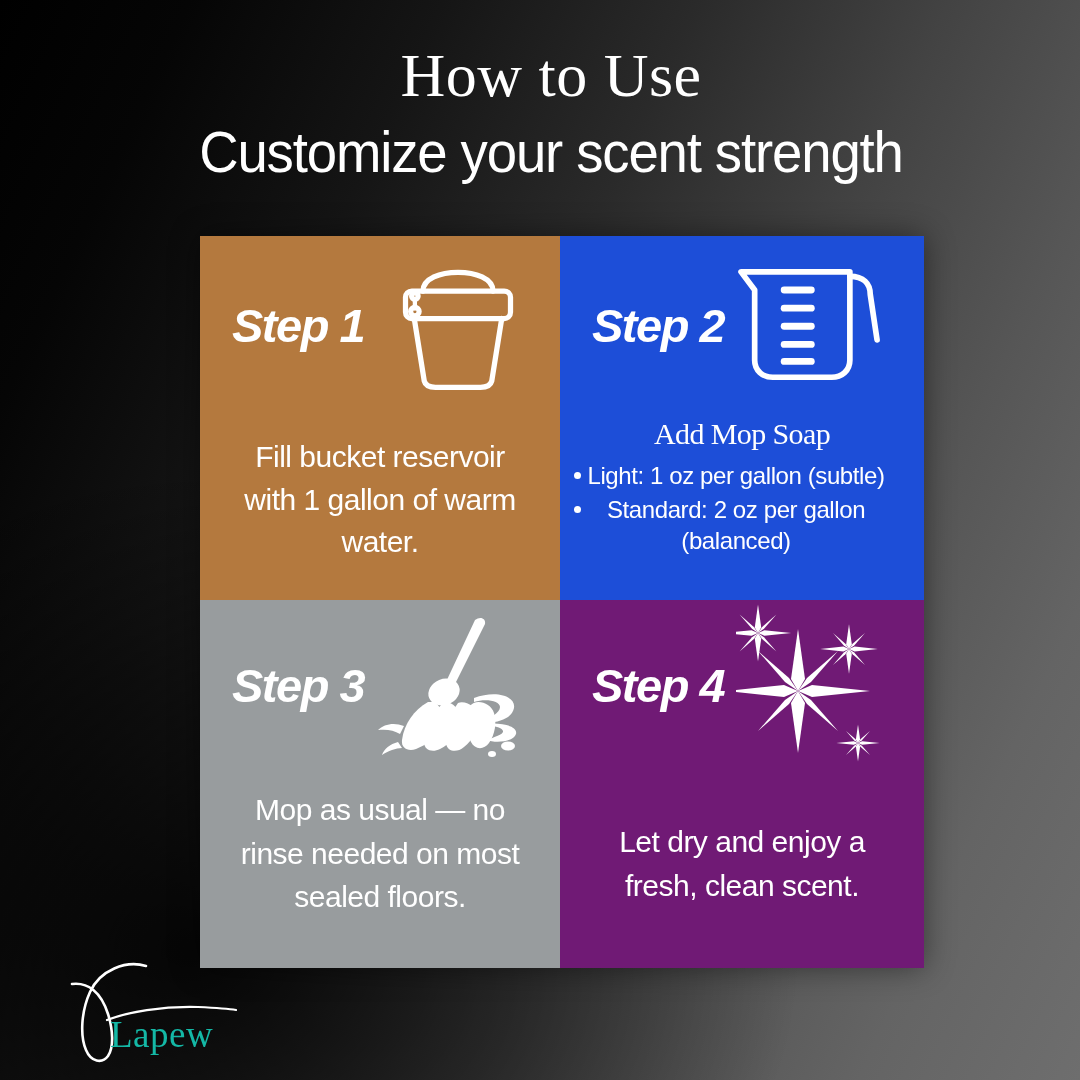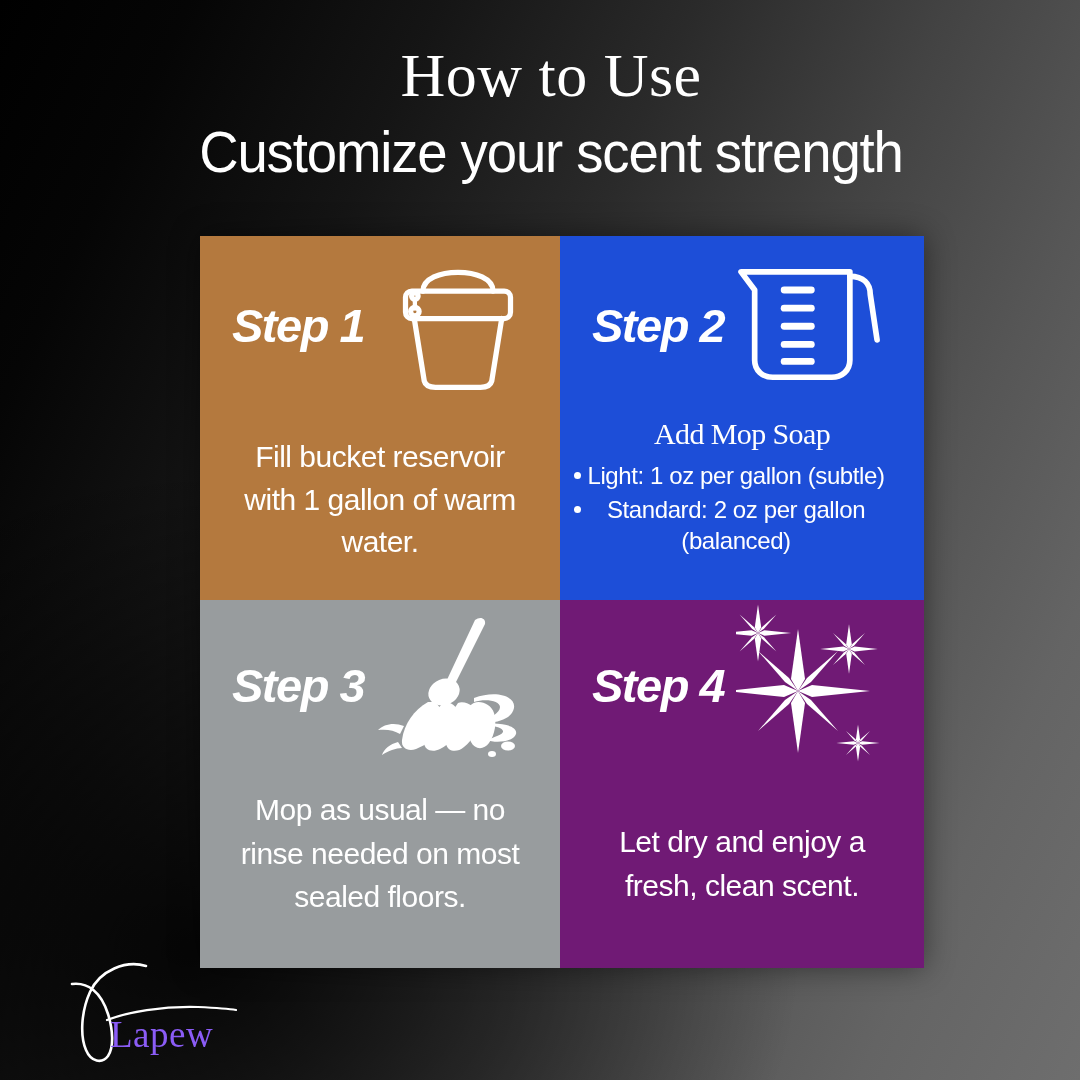--- a/index.html
+++ b/index.html
@@ -130,21 +130,21 @@
     position:absolute;
     left:28px; bottom:8px;
     width:220px; height:118px;
   }
   .logo svg { display:block; }
   .logo-word {
     position:absolute;
     left:60px; bottom:16px;
     font-family:"Liberation Serif", serif;
     font-size:37px;
-    color:#8b5cf6;
+    color:#14b8a6;
     letter-spacing:0.5px;
   }
 </style>
 </head>
 <body>
 
 <div class="bg"></div>
 <div class="bg-vign"></div>
 
 <div class="stage">

